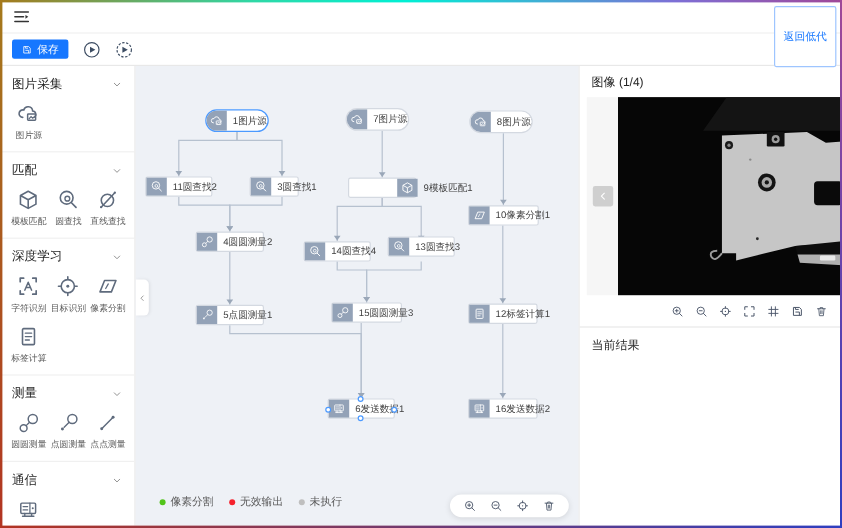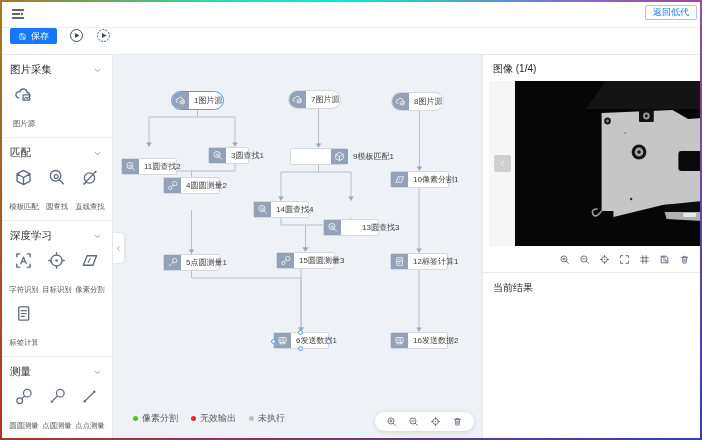--- a/index.html
+++ b/index.html
@@ -10,38 +10,38 @@
   .edge{position:absolute;z-index:99;pointer-events:none;}
   .edge.t{left:0;top:0;width:100%;height:2px;background:linear-gradient(90deg,#a57a1c,#2fd8a6 30%,#00f0d4 48%,#7d6fd6 80%,#a04898);}
   .edge.b{left:0;bottom:0;width:100%;height:2px;background:linear-gradient(90deg,#b23422,#2f3fc0);}
   .edge.l{left:0;top:0;width:2px;height:100%;background:linear-gradient(180deg,#a57a1c,#b23422);}
   .edge.r{right:0;top:0;width:2px;height:100%;background:linear-gradient(180deg,#a04898,#2f3fc0);}
 
   
   .topbar{height:28px;border-bottom:1px solid #f0f0f0;display:flex;align-items:center;padding:0 10px;position:relative;}
   .topbar .menu-btn{width:16px;height:16px;color:#333;cursor:pointer;}
   .back-btn{position:absolute;right:5px;top:5px;font-size:9px;color:#1677ff;background:#fff;
-            border:1px solid #9ec5ff;border-radius:2px;padding:0 7px;white-space:nowrap;}
+            border:1px solid #9ec5ff;border-radius:2px;padding:18px 7px;white-space:nowrap;}
   
-  .toolbar{height:27px;border-bottom:1px solid #e8e8e8;display:flex;align-items:flex-start;padding:0 10px;gap:12px;}
+  .toolbar{height:27px;border-bottom:1px solid #e8e8e8;display:flex;align-items:center;padding:0 10px;gap:12px;}
   .save-btn{display:flex;align-items:center;gap:4px;background:#1677ff;color:#fff;font-size:9px;
             border:none;border-radius:2px;padding:3px 8px;height:16px;cursor:pointer;}
   .save-btn svg{width:9px;height:9px;}
   .circle-btn{width:15px;height:15px;color:#3d4d63;background:none;border:none;padding:0;cursor:pointer;}
   .circle-btn svg{width:15px;height:15px;}
 
   
   .body-row{display:flex;height:383px;}
   .sidebar{width:113px;background:#fff;border-right:1px solid #e8e8e8;overflow:hidden;flex:none;}
   .section{border-bottom:1px solid #f0f0f0;padding-bottom:6px;}
   .sec-head{display:flex;align-items:center;justify-content:space-between;padding:8px 10px 6px 10px;
             font-size:10.5px;color:#262626;cursor:pointer;}
   .sec-head svg{width:9px;height:9px;color:#8c8c8c;}
   .sec-items{display:flex;flex-wrap:wrap;padding:2px 5px 2px 7px;row-gap:9px;}
-  .tool-item{width:33px;display:flex;flex-direction:column;align-items:center;cursor:pointer;gap:11px;}
+  .tool-item{width:33px;display:flex;flex-direction:column;align-items:center;cursor:pointer;}
   .tool-item svg{width:19px;height:19px;color:#5f6b7d;}
   .tool-item .tlabel{font-size:8px;color:#595959;margin-top:3px;white-space:nowrap;transform:scale(.92);}
 
   
   .canvas{flex:1;position:relative;background:#eef1f6;overflow:hidden;}
   .edges-svg{position:absolute;left:0;top:0;width:100%;height:100%;}
   .node{position:absolute;height:17px;background:#fff;border:1px solid #d4d9e1;border-radius:2px;
         display:flex;align-items:center;cursor:pointer;}
   .node .nicon{width:17px;align-self:stretch;background:#93a2b7;color:#fff;display:flex;align-items:center;justify-content:center;flex:none;}
   .node .nicon svg{width:11px;height:11px;}
@@ -387,21 +387,21 @@
             <span class="nlabel">7图片源2</span>
           </div>
           <div class="node pill" style="left: 278px; top: 37px; width: 53px;">
             <div class="nicon">
               <svg viewBox="0 0 20 20">
                 <use href="#i-cloud-img"></use>
               </svg>
             </div>
             <span class="nlabel">8图片源3</span>
           </div>
-          <div class="node" style="left: 8px; top: 103px; width: 56px;">
+          <div class="node" style="left: 8px; top: 92px; width: 56px;">
             <div class="nicon">
               <svg viewBox="0 0 20 20">
                 <use href="#i-circle-find"></use>
               </svg>
             </div>
             <span class="nlabel">11圆查找2</span>
           </div>
           <div class="node" style="left: 95px; top: 92px; width: 41px;">
             <div class="nicon">
               <svg viewBox="0 0 20 20">
@@ -419,37 +419,37 @@
             <span class="nlabel">9模板匹配1</span>
           </div>
           <div class="node" style="left: 277px; top: 116px; width: 59px;">
             <div class="nicon">
               <svg viewBox="0 0 20 20">
                 <use href="#i-segment"></use>
               </svg>
             </div>
             <span class="nlabel">10像素分割1</span>
           </div>
-          <div class="node" style="left: 50px; top: 122px; width: 57px;">
+          <div class="node" style="left: 50px; top: 138px; width: 57px;">
             <div class="nicon">
               <svg viewBox="0 0 20 20">
                 <use href="#i-cc-measure"></use>
               </svg>
             </div>
             <span class="nlabel">4圆圆测量2</span>
           </div>
           <div class="node" style="left: 140px; top: 146px; width: 56px;">
             <div class="nicon">
               <svg viewBox="0 0 20 20">
                 <use href="#i-circle-find"></use>
               </svg>
             </div>
             <span class="nlabel">14圆查找4</span>
           </div>
-          <div class="node" style="left: 210px; top: 164px; width: 56px; gap: 16px;">
+          <div class="node" style="left: 210px; top: 142px; width: 56px;">
             <div class="nicon">
               <svg viewBox="0 0 20 20">
                 <use href="#i-circle-find"></use>
               </svg>
             </div>
             <span class="nlabel">13圆查找3</span>
           </div>
           <div class="node" style="left: 50px; top: 199px; width: 57px;">
             <div class="nicon">
               <svg viewBox="0 0 20 20">

